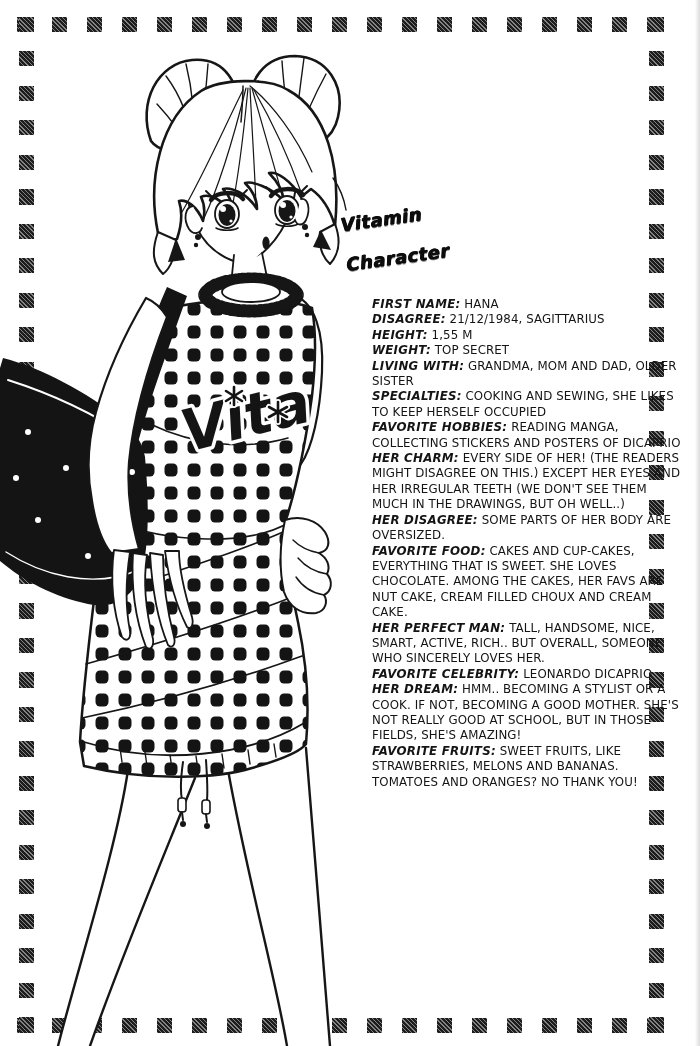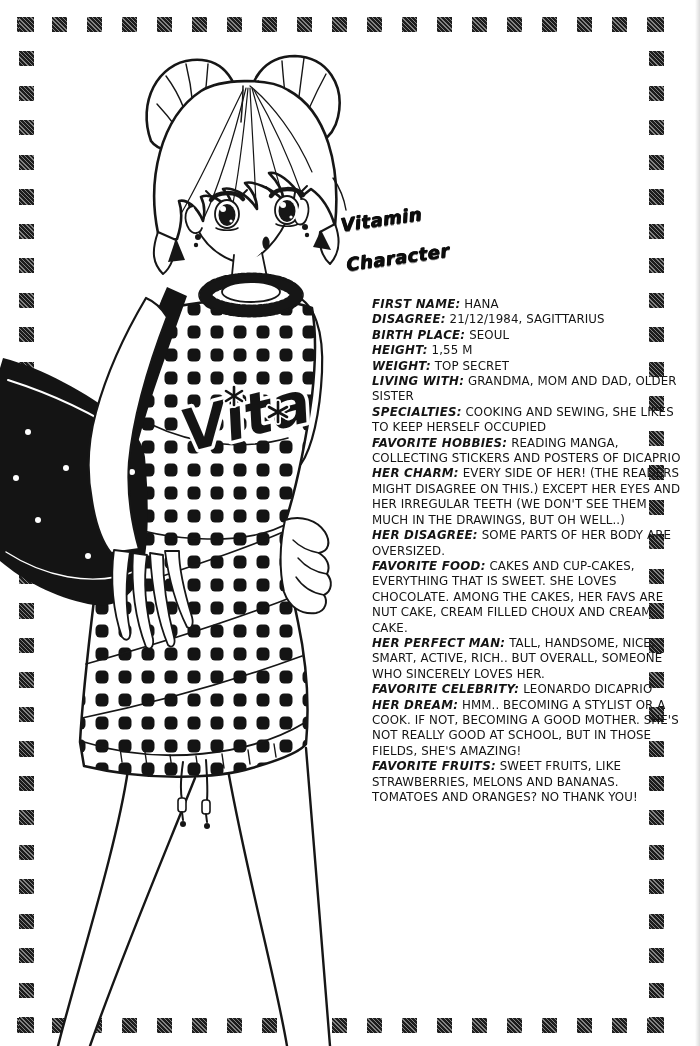--- a/index.html
+++ b/index.html
@@ -234,21 +234,20 @@
   </svg>
 
   <div class="title">
     <span>Vitamin</span>
     <span>Character</span>
   </div>
 
   <div class="profile">
     <p class="field"><span class="label">FIRST NAME:</span> <span class="value">HANA</span></p>
     <p class="field"><span class="label">DISAGREE:</span> <span class="value">21/12/1984, SAGITTARIUS</span></p>
-    <p class="field"><span class="label">BIRTH PLACE:</span> <span class="value">SEOUL</span></p>
     <p class="field"><span class="label">HEIGHT:</span> <span class="value">1,55 M</span></p>
     <p class="field"><span class="label">WEIGHT:</span> <span class="value">TOP SECRET</span></p>
     <p class="field"><span class="label">LIVING WITH:</span> <span class="value">GRANDMA, MOM AND DAD, OLDER SISTER</span></p>
     <p class="field"><span class="label">SPECIALTIES:</span> <span class="value">COOKING AND SEWING, SHE LIKES TO KEEP HERSELF OCCUPIED</span></p>
     <p class="field"><span class="label">FAVORITE HOBBIES:</span> <span class="value">READING MANGA, COLLECTING STICKERS AND POSTERS OF DICAPRIO</span></p>
     <p class="field"><span class="label">HER CHARM:</span> <span class="value">EVERY SIDE OF HER! (THE READERS MIGHT DISAGREE ON THIS.) EXCEPT HER EYES AND HER IRREGULAR TEETH (WE DON'T SEE THEM MUCH IN THE DRAWINGS, BUT OH WELL..)</span></p>
     <p class="field"><span class="label">HER DISAGREE:</span> <span class="value">SOME PARTS OF HER BODY ARE OVERSIZED.</span></p>
     <p class="field"><span class="label">FAVORITE FOOD:</span> <span class="value">CAKES AND CUP-CAKES, EVERYTHING THAT IS SWEET. SHE LOVES CHOCOLATE. AMONG THE CAKES, HER FAVS ARE NUT CAKE, CREAM FILLED CHOUX AND CREAM CAKE.</span></p>
     <p class="field"><span class="label">HER PERFECT MAN:</span> <span class="value">TALL, HANDSOME, NICE, SMART, ACTIVE, RICH.. BUT OVERALL, SOMEONE WHO SINCERELY LOVES HER.</span></p>
     <p class="field"><span class="label">FAVORITE CELEBRITY:</span> <span class="value">LEONARDO DICAPRIO</span></p>

